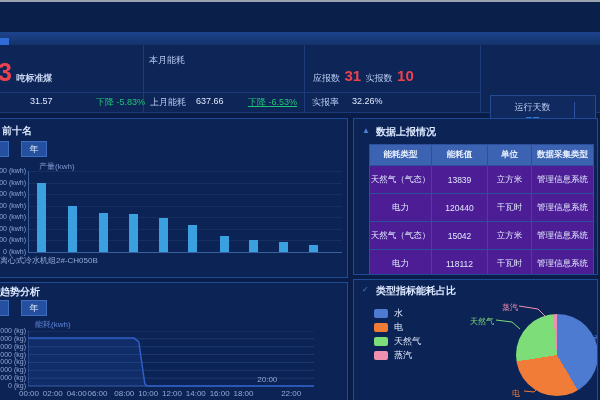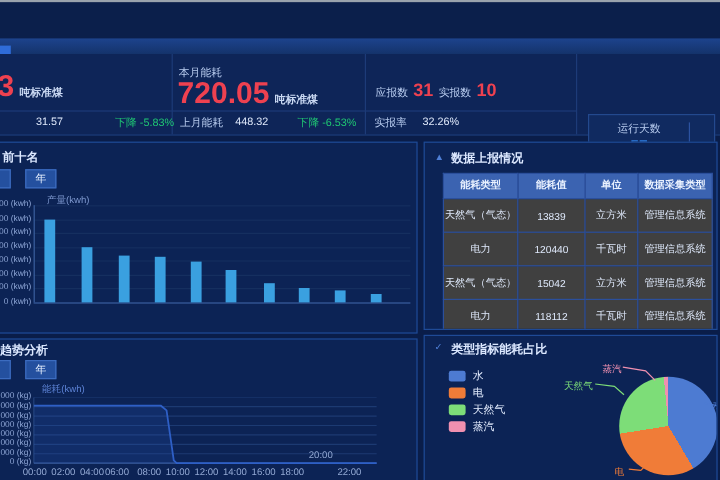--- a/index.html
+++ b/index.html
@@ -32,21 +32,21 @@
        font-size:9px;text-align:center;line-height:14px;}
   .ytitle{font-size:8px;color:#7e98cf;}
   .tick{font-size:7px;color:#8ea6d6;text-align:right;width:60px;}
   .xlab{font-size:8px;color:#93a9d4;}
   .grid{height:1px;background:#152f5f;}
   .gridb{height:1px;background:#3a5f9f;}
   .bar{width:9px;background:#3aa0e0;}
   
   .rtable{border-collapse:collapse;table-layout:fixed;}
   .rtable th{background:#3b63b1;color:#eaf2ff;font-size:8.5px;font-weight:bold;height:20px;border:1px solid #2b4f9c;padding:0;}
-  .rtable td{background:#404040;color:#dfe9fb;font-size:8.5px;text-align:center;height:27px;border:1px solid #2b4f9c;padding:0;}
+  .rtable td{background:#4c1d95;color:#dfe9fb;font-size:8.5px;text-align:center;height:27px;border:1px solid #2b4f9c;padding:0;}
   .picon{font-size:8px;color:#4f7fd6;}
   
   .legend-item{display:flex;align-items:center;height:14px;}
   .legend-sw{width:14px;height:9px;border-radius:2px;margin-right:6px;}
   .legend-lb{font-size:9px;color:#e4edff;}
   .callout{font-size:8px;position:absolute;}
 </style>
 </head>
 <body>
 
@@ -65,27 +65,23 @@
     <div class="abs" style="left:-16px;top:15px;">
       <span class="big-red">73</span>
       <span class="unit">吨标准煤</span>
     </div>
     <div class="abs subval" style="left:30px;top:51px;">31.57</div>
     <div class="abs green" style="left:96px;top:51px;">
       <span>下降</span> <span>-5.83%</span>
     </div>
 
     <div class="abs lbl" style="left:149px;top:9px;">本月能耗</div>
-    <div class="abs" style="left:148px;top:21px;">
-      <span class="big-red">720.05</span>
-      <span class="unit">吨标准煤</span>
-    </div>
     <div class="abs lbl" style="left:150px;top:51px;">上月能耗</div>
-    <div class="abs subval" style="left:196px;top:51px;">448.32</div>
-    <div class="abs green" style="left:248px;top:51px;">
+    <div class="abs subval" style="left:196px;top:51px;">637.66</div>
+    <div class="abs green" style="left:248px;top:51px;text-decoration:underline;">
       <span>下降</span> <span>-6.53%</span>
     </div>
 
     <div class="abs" style="left:313px;top:22px;">
       <span class="lbl">应报数</span>
       <span class="mid-red">31</span>
       <span class="lbl">实报数</span>
       <span class="mid-red">10</span>
     </div>
     <div class="abs lbl" style="left:312px;top:51px;">实报率</div>
@@ -127,20 +123,21 @@
         <div class="bar" style="position:absolute;left:38px;top:63.6px;height:69.4px;"></div>
         <div class="bar" style="position:absolute;left:69px;top:86.7px;height:46.3px;"></div>
         <div class="bar" style="position:absolute;left:100px;top:94.2px;height:38.8px;"></div>
         <div class="bar" style="position:absolute;left:130px;top:94.8px;height:38.2px;"></div>
         <div class="bar" style="position:absolute;left:160px;top:99.4px;height:33.6px;"></div>
         <div class="bar" style="position:absolute;left:189px;top:106.4px;height:26.6px;"></div>
         <div class="bar" style="position:absolute;left:221px;top:116.8px;height:16.2px;"></div>
         <div class="bar" style="position:absolute;left:250px;top:121.4px;height:11.6px;"></div>
         <div class="bar" style="position:absolute;left:280px;top:123.2px;height:9.8px;"></div>
         <div class="bar" style="position:absolute;left:310px;top:125.5px;height:7.5px;"></div>
+        <div class="xlab" style="position:absolute;left:1px;top:136px;">离心式冷水机组2#-CH050B</div>
       </div>
   </div>
 
   <div class="panel" style="left:-2px;top:282px;width:350px;height:122px;">
     <div class="abs ptitle" style="left:1px;top:2px;">趋势分析</div>
     <div class="abs tabcut" style="left:0;top:17px;width:10px;height:16px;"></div>
     <div class="abs tab" style="left:22px;top:17px;width:26px;height:16px;">年</div>
     <div class="abs ytitle" style="left:36px;top:36px;color:#5d83d6;">能耗(kwh)</div>
     <div class="abs" id="line-plot" style="left:0;top:0;width:350px;height:122px;">
         <div class="tick" style="position:absolute;left:-33px;top:99.0px;">0 (kg)</div>

